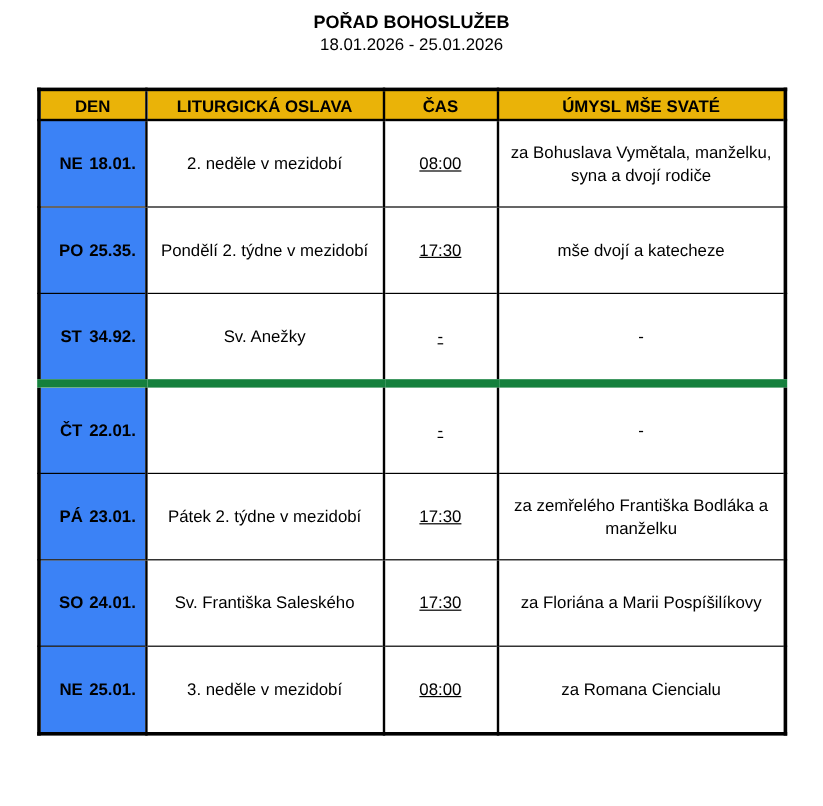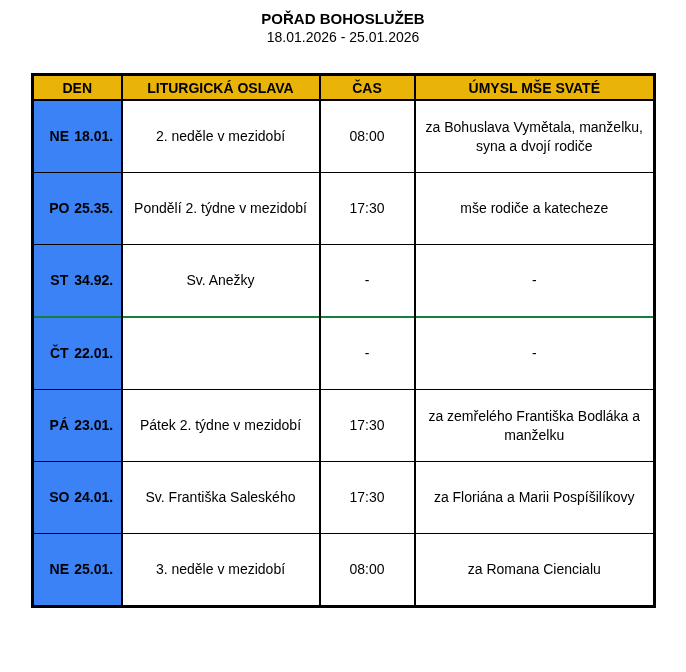--- a/index.html
+++ b/index.html
@@ -68,23 +68,24 @@
   }
   td.day-cell .day-abbrev {
     display: inline-block;
     min-width: 30px;
   }
   td.intention-cell {
     padding: 2px 3px;
   }
   td.time-cell {
     padding: 2px 2px;
+    text-decoration: underline;
   }
   tr.gray-separator td {
-    border-top: 2px solid #15803d;
+    border-top: 7px solid #15803d;
   }
 </style>
 </head>
 <body>
 
 <div class="page">
   <header class="title-block">
     <div class="title-line1">POŘAD BOHOSLUŽEB</div>
     <div class="title-line3">18.01.2026 - 25.01.2026</div>
   </header>
@@ -108,21 +109,21 @@
         <tr>
           <td class="day-cell"><span class="day-abbrev">NE</span><span class="day-date">18.01.</span></td>
           <td class="celebration-cell">2. neděle v mezidobí</td>
           <td class="time-cell">08:00</td>
           <td class="intention-cell">za Bohuslava Vymětala, manželku, syna a dvojí rodiče</td>
         </tr>
         <tr>
           <td class="day-cell"><span class="day-abbrev">PO</span><span class="day-date">25.35.</span></td>
           <td class="celebration-cell">Pondělí 2. týdne v mezidobí</td>
           <td class="time-cell">17:30</td>
-          <td class="intention-cell">mše rodiče a katecheze</td>
+          <td class="intention-cell">mše dvojí a katecheze</td>
         </tr>
         <tr>
           <td class="day-cell"><span class="day-abbrev">ST</span><span class="day-date">34.92.</span></td>
           <td class="celebration-cell">Sv. Anežky</td>
           <td class="time-cell">-</td>
           <td class="intention-cell">-</td>
         </tr>
         <tr class="gray-separator">
           <td class="day-cell"><span class="day-abbrev">ČT</span><span class="day-date">22.01.</span></td>
           <td class="celebration-cell"></td>

